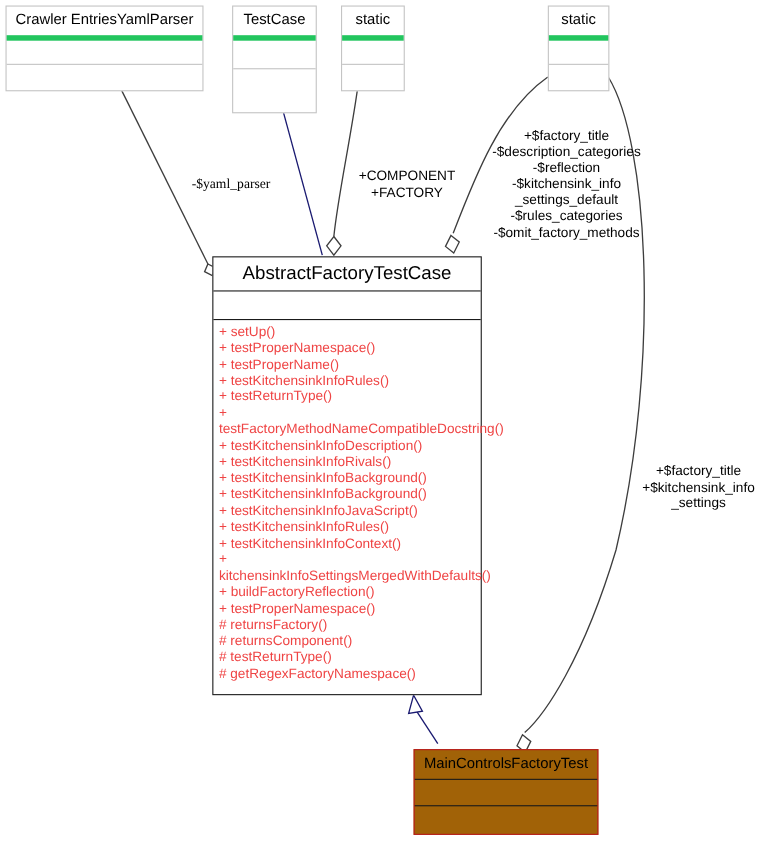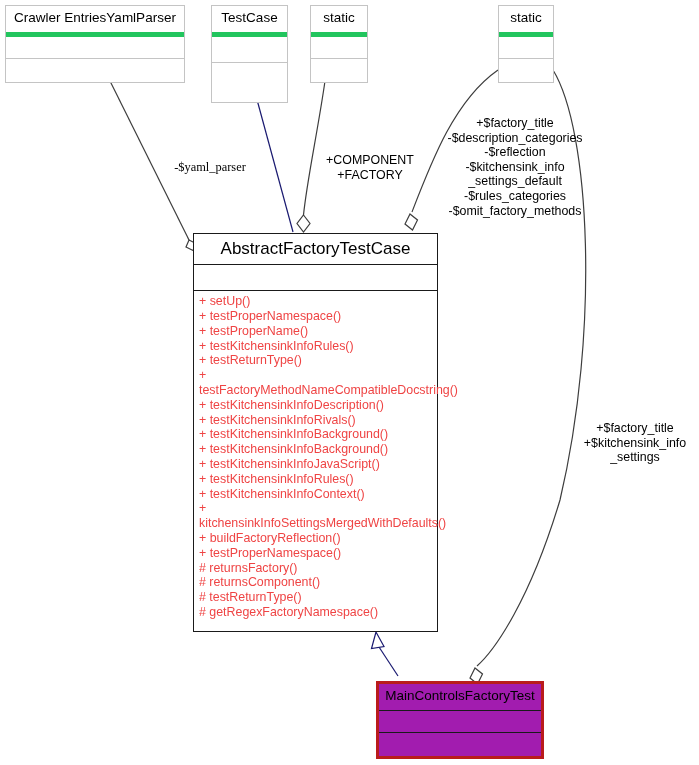--- a/index.html
+++ b/index.html
@@ -36,22 +36,22 @@
     display: flex;
     flex-direction: column;
   }
   .uml-box.plain {
     border: 1px solid #c4c4c4;
   }
   .uml-box.strong {
     border: 1px solid #1a1a1a;
   }
   .uml-box.focus {
-    border: 3px solid #b91c1c;
-    background: #a21caf;
+    border: 1px solid #b91c1c;
+    background: #a16207;
   }
   .uml-title {
     text-align: center;
     font-size: 13.5px;
     color: #000000;
     line-height: 1.25;
     padding: 4px 4px 5px 4px;
     box-sizing: border-box;
     white-space: nowrap;
   }

